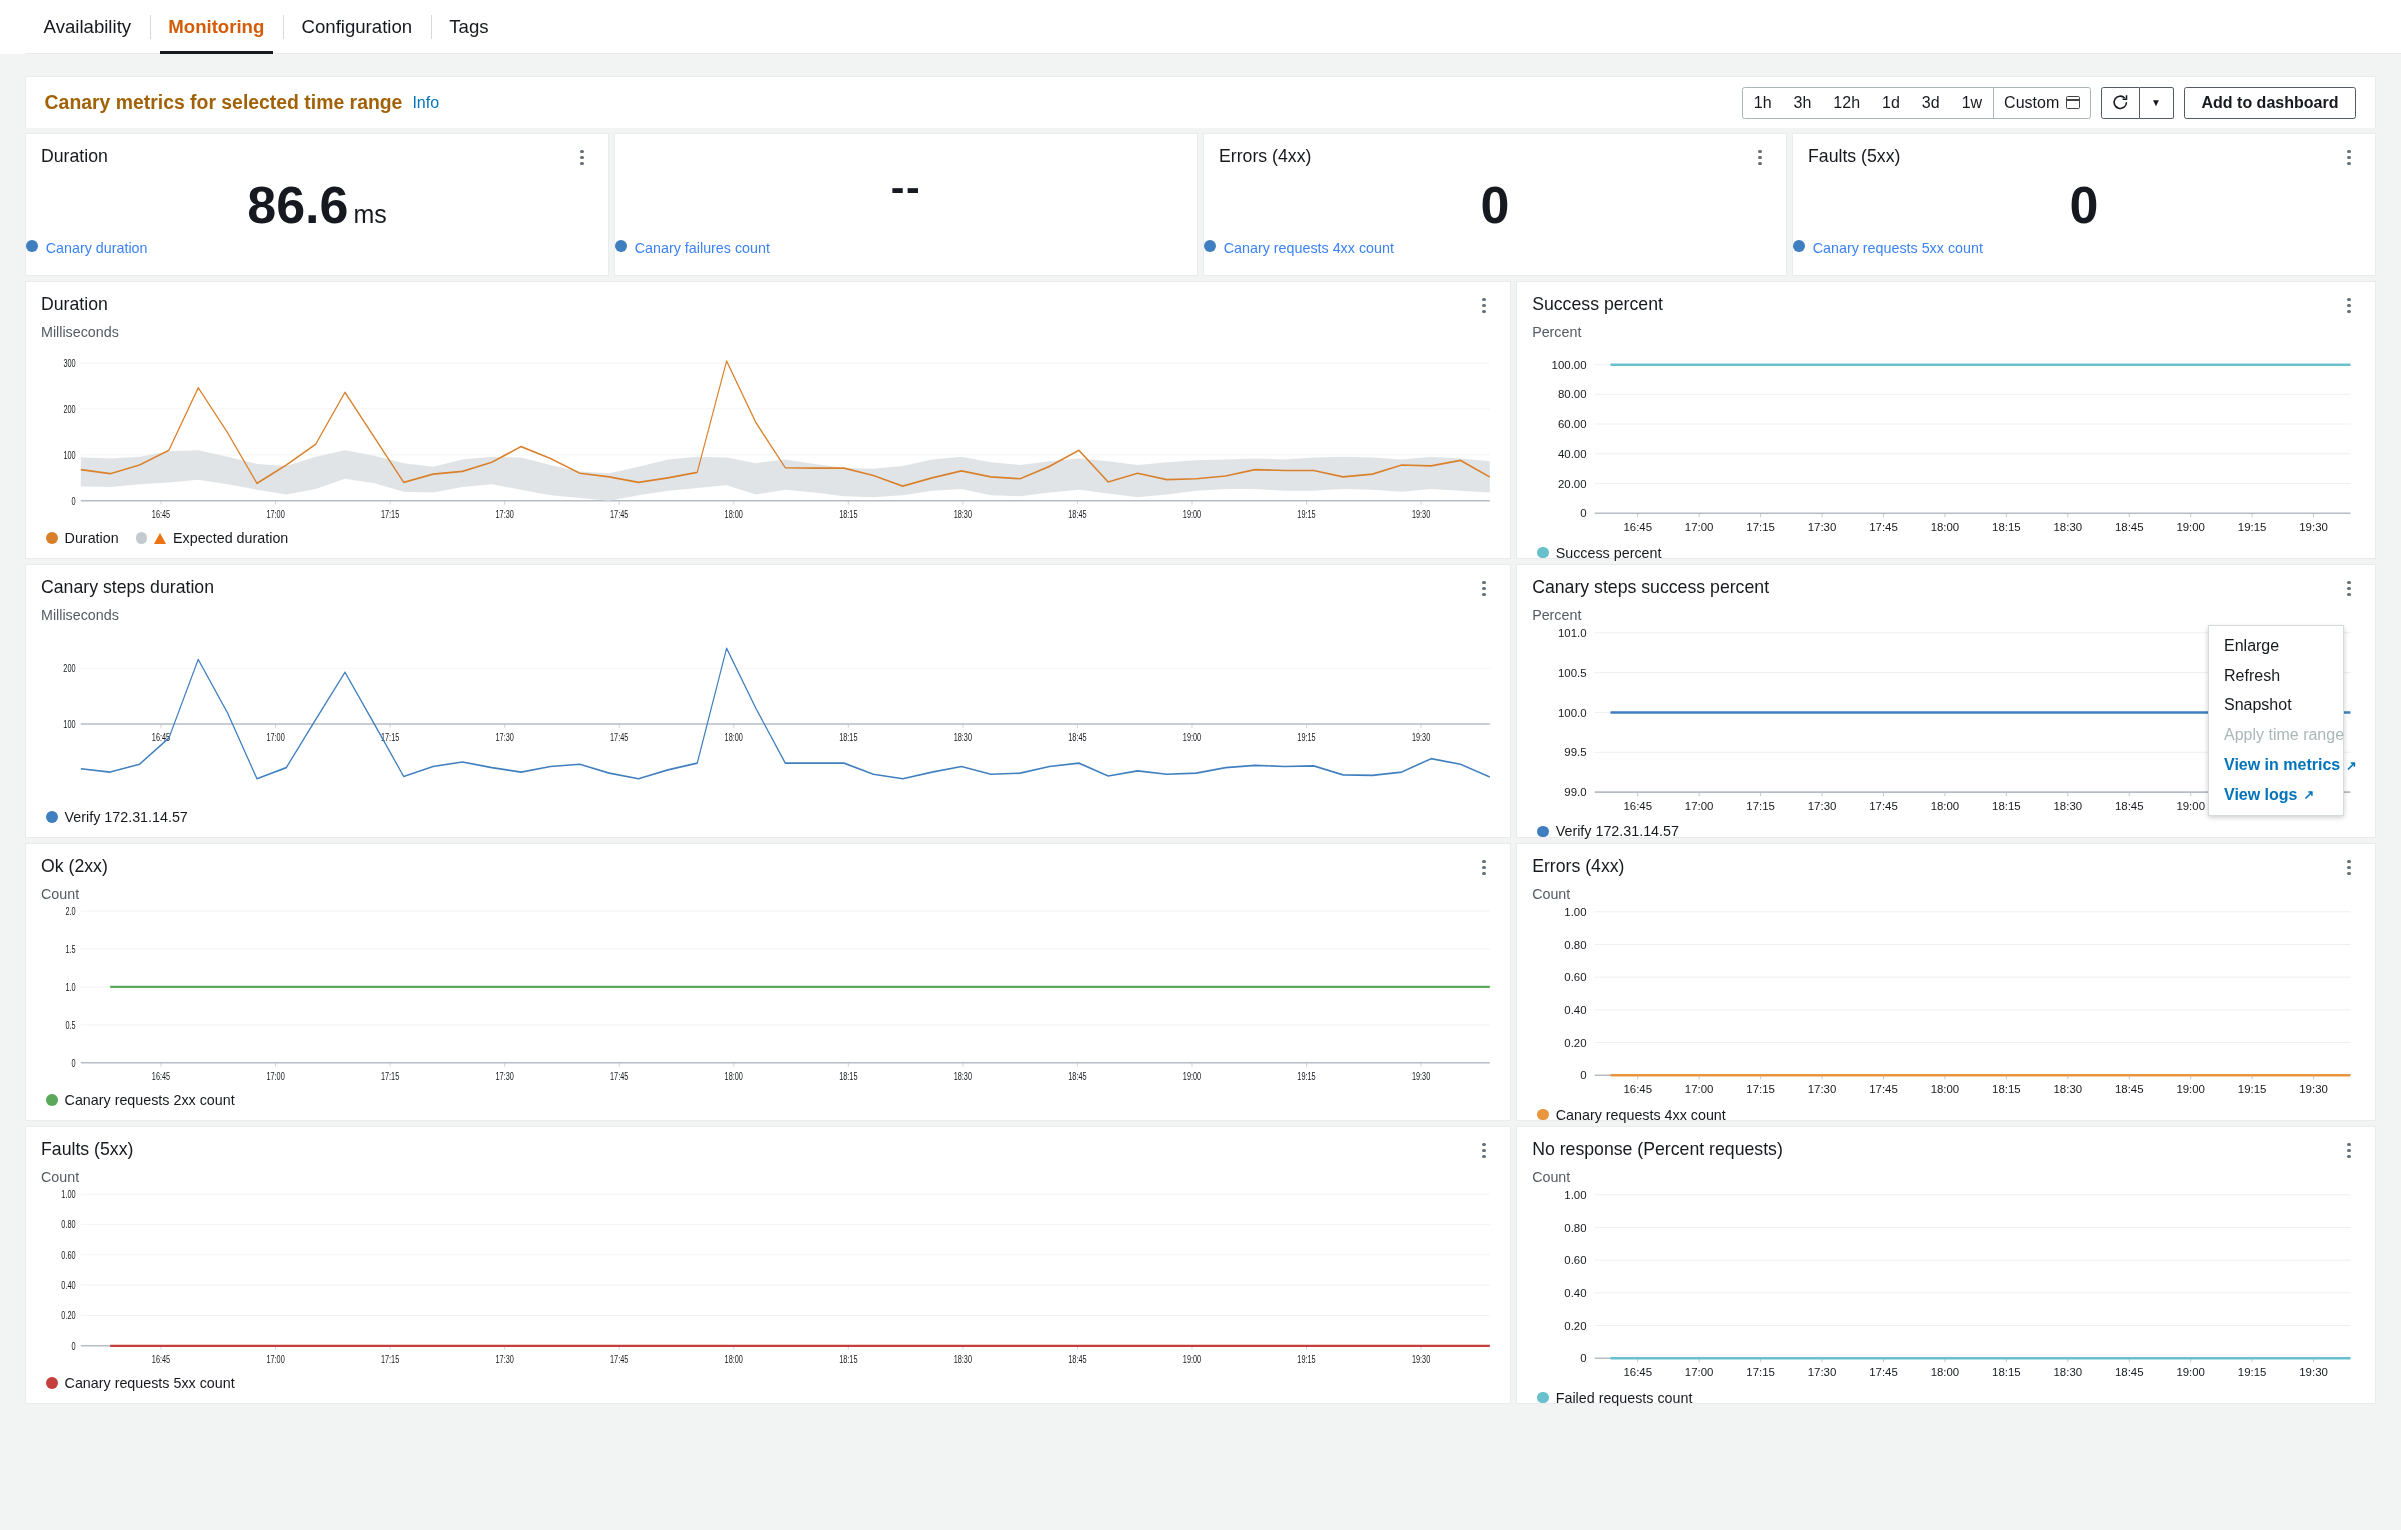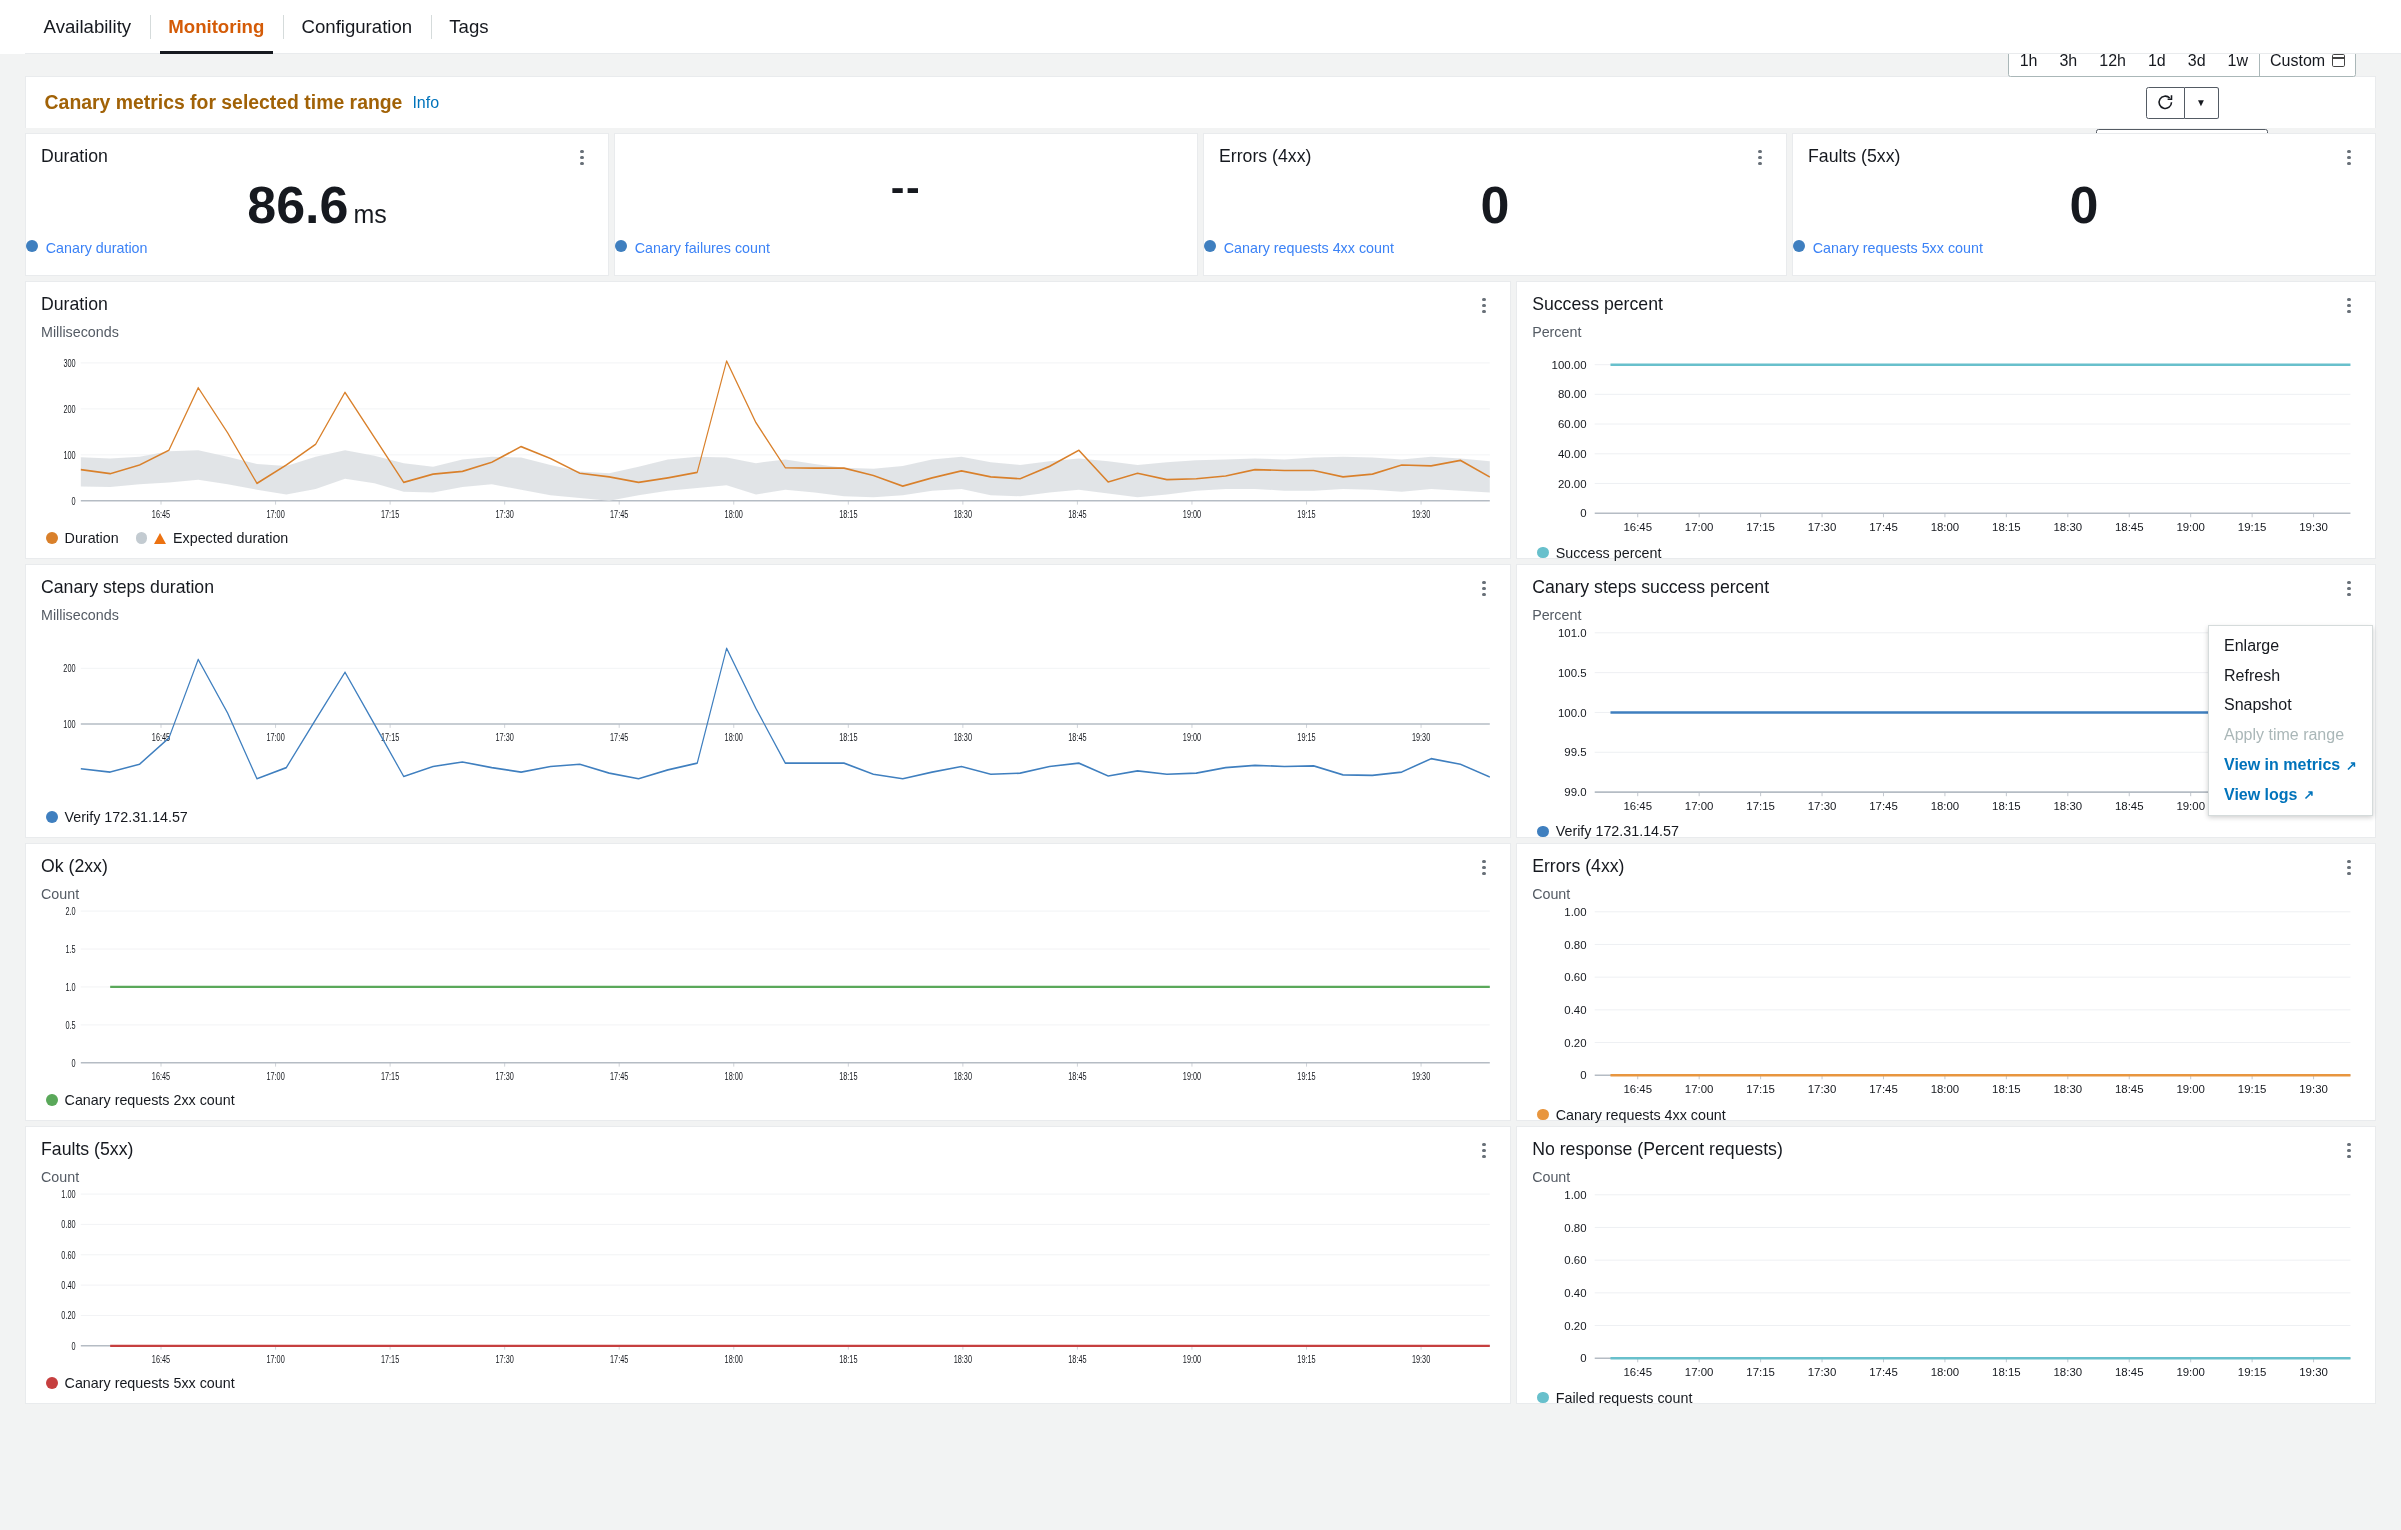--- a/index.html
+++ b/index.html
@@ -59,21 +59,21 @@
     display: flex;
     align-items: center;
     padding: 0 18.6px;
   }
   .section-title {
     font-size: 19.4px; font-weight: bold; color: #a16207;
   }
   .info-link {
     font-size: 16px; color: #0073bb; margin-left: 10px; cursor: pointer;
   }
-  .head-right { margin-left: auto; display: flex; align-items: center; gap: 10px; flex-direction: column; }
+  .head-right { margin-left: auto; display: flex; align-items: center; gap: 10px; }
 
   .seg {
     display: flex; align-items: stretch;
     border: 0.8px solid #aab7b8;
     border-radius: 2.5px;
     height: 32px;
     background: #fff;
     overflow: hidden;
   }
   .seg-item {
@@ -171,21 +171,21 @@
   .lg-item { display: flex; align-items: center; gap: 6.8px; }
   .warn-tri {
     width: 0; height: 0; display: inline-block;
     border-left: 6.8px solid transparent; border-right: 6.8px solid transparent;
     border-bottom: 11px solid #ec7211; flex: none;
   }
 
   
   .menu {
     position: absolute;
-    width: 165px;
+    width: 136px;
     background: #ffffff;
     border: 0.8px solid #d5dbdb;
     box-shadow: 0 1.7px 5px rgba(0,0,0,.2);
     padding: 5px 0;
     z-index: 50;
   }
   .menu-item {
     font-size: 16px; color: #16191f;
     padding: 5.9px 15px; cursor: pointer; white-space: nowrap;
     display: flex; align-items: center; gap: 5.9px;

